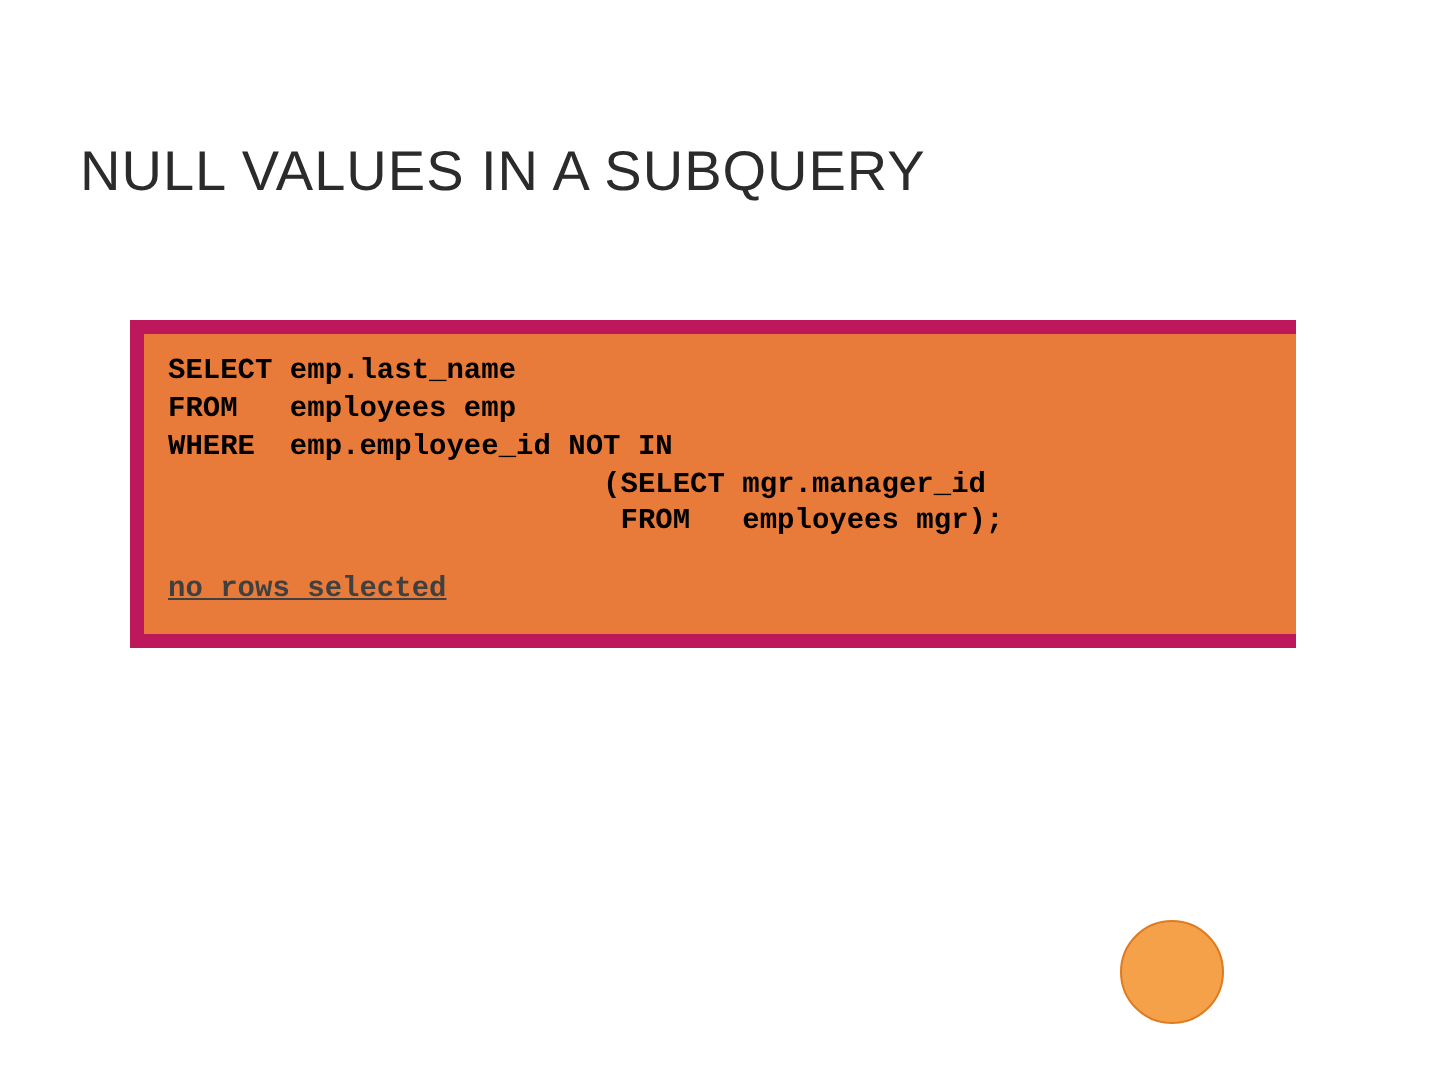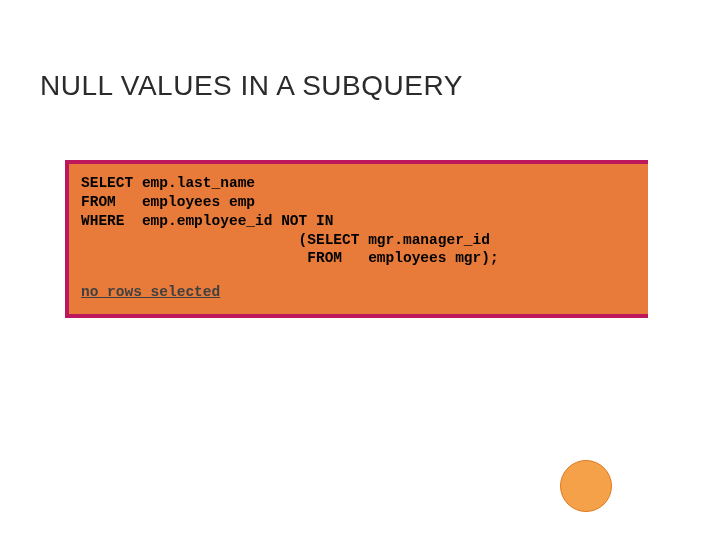--- a/index.html
+++ b/index.html
@@ -20,21 +20,21 @@
     font-weight: 400;
     color: #2b2b2b;
     letter-spacing: 0.5px;
   }
   .codebox {
     position: absolute;
     top: 160px;
     left: 65px;
     width: 590px;
     background: #e87b3a;
-    border: 4px solid #be185d;
+    border: 7px solid #be185d;
     padding: 10px 12px 14px 12px;
   }
   .codebox pre {
     font-family: "Courier New", Courier, monospace;
     font-size: 14.5px;
     font-weight: bold;
     color: #000;
     white-space: pre;
     line-height: 1.3;
   }

